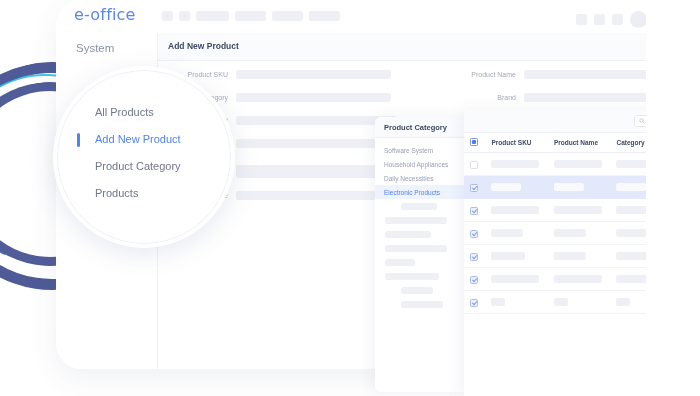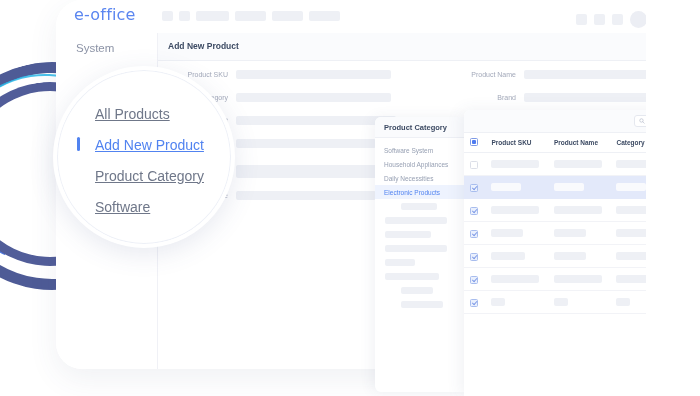--- a/index.html
+++ b/index.html
@@ -419,26 +419,25 @@
     overflow: hidden;
   }
   .mag-menu {
     position: absolute;
     left: 20px;
     top: 28px;
     width: 150px;
   }
   .mag-item {
     position: relative;
-    font-size: 14px;
+    font-size: 11px;
     color: #6f7789;
     padding: 7.5px 0 7.5px 18px;
     white-space: nowrap;
     cursor: pointer;
-    text-decoration: underline;
   }
   .mag-item.active { color: #5183f0; }
   .mag-item.active::before {
     content: "";
     position: absolute;
     left: 0;
     top: 8px;
     width: 3px;
     height: 14px;
     background: #5183f0;
@@ -683,17 +682,17 @@
           </tr>
         </tbody>
     </table>
   </div>
 
   <div id="magnifier">
     <div class="mag-menu">
       <div class="mag-item">All Products</div>
       <div class="mag-item active">Add New Product</div>
       <div class="mag-item">Product Category</div>
-      <div class="mag-item">Software</div>
+      <div class="mag-item">Products</div>
     </div>
   </div>
 
 </div>
 
 </body></html>

